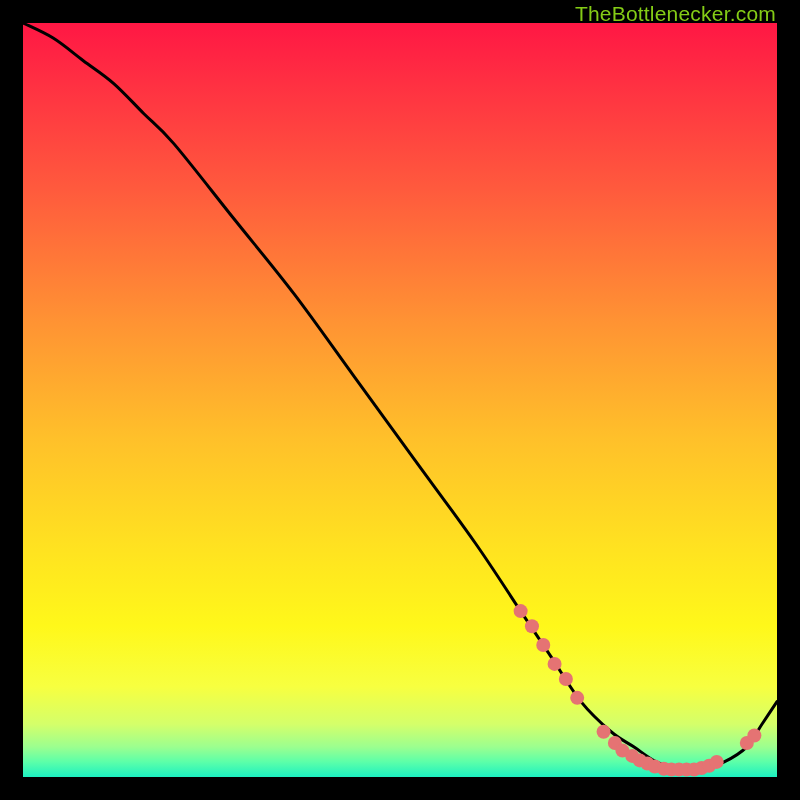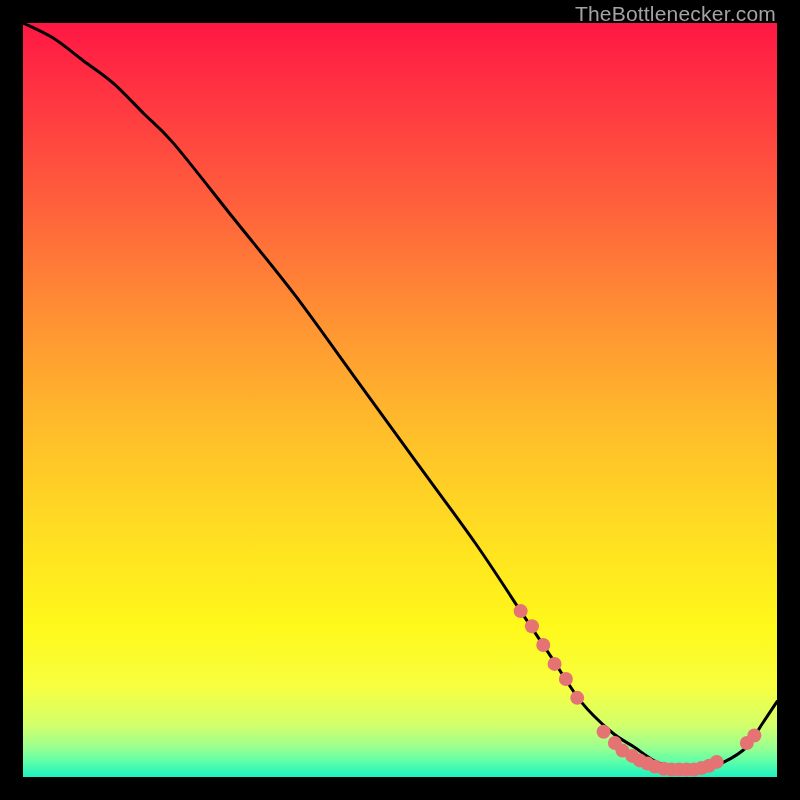--- a/index.html
+++ b/index.html
@@ -36,21 +36,21 @@
       #d4ff6a 93%,
       #9cff8f 96%,
       #5cffa9 98%,
       #1cf0c1 100%
     );
   }
   .watermark {
     position: absolute;
     top: 2px;
     right: 24px;
-    color: #a3a3a3;
+    color: #84cc16;
     font-size: 21px;
     font-weight: 500;
     letter-spacing: 0.2px;
   }
   svg.curve {
     position: absolute;
     left: 0;
     top: 0;
     width: 754px;
     height: 754px;

